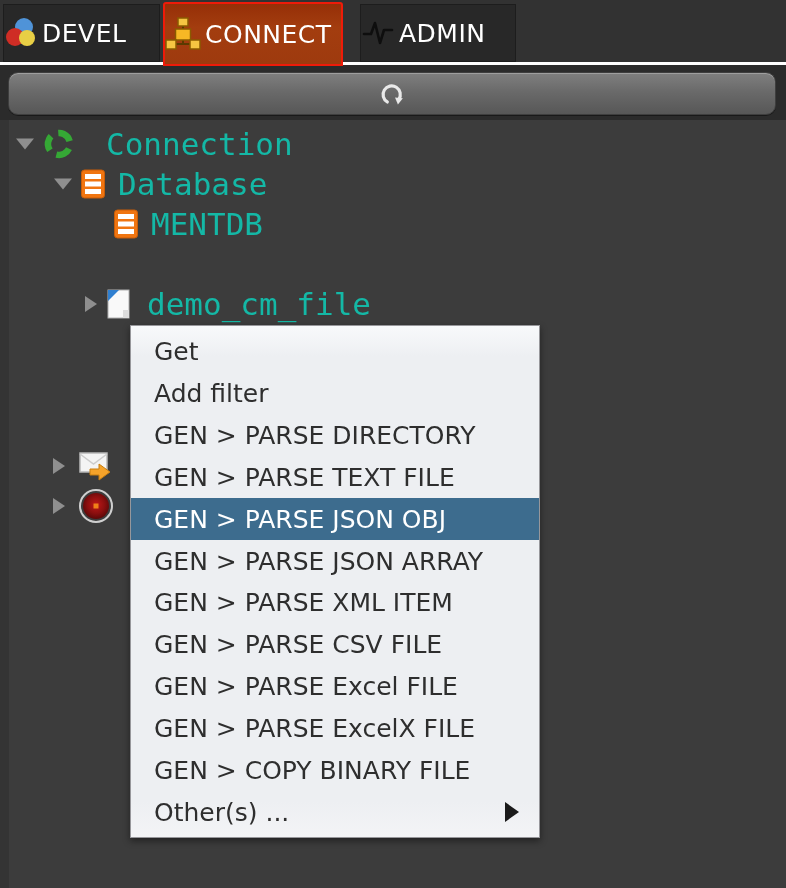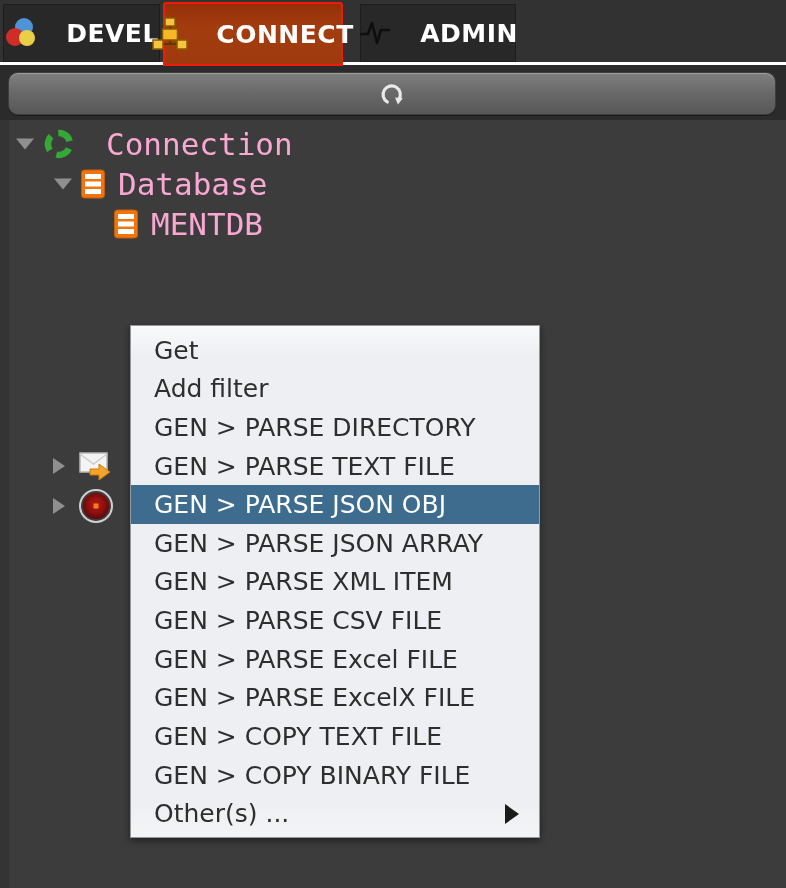--- a/index.html
+++ b/index.html
@@ -4,23 +4,23 @@
 <style>
   html,body{margin:0;padding:0;background:#3c3c3c;}
   .screen{
     position:relative;width:786px;height:888px;background:#3c3c3c;
     overflow:hidden;font-family:"DejaVu Sans",sans-serif;
   }
   
   .tabbar{position:absolute;left:0;top:0;width:786px;height:65px;background:#323232;}
   .tabbar::after{content:"";position:absolute;left:0;bottom:0;width:100%;height:3px;background:#ffffff;z-index:1;}
   .tab{
-    position:absolute;top:4px;height:58px;display:flex;align-items:center;justify-content:center;gap:28px;
+    position:absolute;top:4px;height:58px;display:flex;align-items:center;justify-content:flex-start;gap:4px;
     background:#282828;border:1px solid #1d1d1d;box-sizing:border-box;color:#fff;
-    font-size:25px;letter-spacing:0.5px;cursor:default;font-weight:bold;
+    font-size:25px;letter-spacing:0.5px;cursor:default;
   }
   .tab.selected{
     top:2px;height:64px;z-index:2;
     background:linear-gradient(#962f07,#a33d0f 40%,#9e3a0e);
     border:2px solid #ee1b09;border-radius:3px 3px 0 0;
   }
   .tab-icon{display:flex;align-items:center;}
   
   .toolbar{position:absolute;left:0;top:65px;width:786px;height:55px;background:#2b2b2b;}
   .refresh-btn{
@@ -33,21 +33,21 @@
   
   .tree{position:absolute;left:0;top:120px;width:786px;bottom:0;}
   .left-edge{position:absolute;left:0;top:0;width:9px;height:100%;background:#343434;}
   .tree-row{position:absolute;left:0;width:786px;height:40px;cursor:default;}
   .expander{position:absolute;top:50%;transform:translateY(-50%);width:0;height:0;cursor:pointer;}
   .expander.open{border-left:9px solid transparent;border-right:9px solid transparent;border-top:11px solid #8f8f8f;}
   .expander.closed{border-top:8px solid transparent;border-bottom:8px solid transparent;border-left:12px solid #8f8f8f;}
   .node-icon{position:absolute;top:50%;transform:translateY(-50%);display:flex;}
   .node-label{
     position:absolute;top:50%;transform:translateY(-50%);
-    font-family:"DejaVu Sans Mono",monospace;font-size:31px;color:#f9a8d4;white-space:pre;
+    font-family:"DejaVu Sans Mono",monospace;font-size:31px;color:#14b8a6;white-space:pre;
   }
   
   .context-menu{
     position:absolute;left:110px;top:325px;width:410px;height:513px;z-index:5;
     background:linear-gradient(#f8f9fb,#edeff2 6%,#edeff2 93%,#f3f4f6);
     border:1px solid #97979b;box-sizing:border-box;
     box-shadow:0 3px 7px rgba(0,0,0,0.45);
     display:flex;flex-direction:column;padding:5px 0 4px 0;margin-left:20px;
   }
   .menu-item{
@@ -147,20 +147,31 @@
           <rect x="1.5" y="2" width="23" height="28" rx="3" fill="#f07511" stroke="#c85d08" stroke-width="1"></rect>
           <rect x="5" y="6" width="16" height="5" fill="#ffffff"></rect>
           <rect x="5" y="13.5" width="16" height="5" fill="#ffffff"></rect>
           <rect x="5" y="21" width="16" height="5" fill="#ffffff"></rect>
         </svg>
       </span>
       <span class="node-label" style="left:151px;">MENTDB</span>
     </div>
 
 
+    <div class="tree-row" style="top:164px;">
+      <span class="expander closed" style="left:85px;"></span>
+      <span class="node-icon" style="left:106px;">
+        <svg width="26" height="32" viewBox="0 0 26 32">
+          <rect x="2" y="2" width="21" height="28" fill="#f9f9f9" stroke="#b0b0b0" stroke-width="1"></rect>
+          <rect x="17" y="22" width="6" height="8" fill="#dddddd"></rect>
+          <polygon points="2,2 13,2 2,13" fill="#2f7fd0"></polygon>
+        </svg>
+      </span>
+      <span class="node-label" style="left:147px;">demo_cm_file</span>
+    </div>
 
     <div class="tree-row" style="top:326px;">
       <span class="expander closed" style="left:53px;"></span>
       <span class="node-icon" style="left:77px;">
         <svg width="36" height="32" viewBox="0 0 36 32">
           <rect x="3" y="3" width="27" height="19" fill="#f4f4f4" stroke="#b8b8b8" stroke-width="1.5"></rect>
           <polyline points="3,4 16.5,14 30,4" fill="none" stroke="#cccccc" stroke-width="1.5"></polyline>
           <path d="M 13 19 L 22 19 L 22 14 L 33 22 L 22 30 L 22 25 L 13 25 Z" fill="#f5a32a" stroke="#c87f10" stroke-width="1"></path>
         </svg>
       </span>
@@ -189,21 +200,20 @@
     <div class="menu-item">Get</div>
     <div class="menu-item">Add filter</div>
     <div class="menu-item">GEN &gt; PARSE DIRECTORY</div>
     <div class="menu-item">GEN &gt; PARSE TEXT FILE</div>
     <div class="menu-item highlighted">GEN &gt; PARSE JSON OBJ</div>
     <div class="menu-item">GEN &gt; PARSE JSON ARRAY</div>
     <div class="menu-item">GEN &gt; PARSE XML ITEM</div>
     <div class="menu-item">GEN &gt; PARSE CSV FILE</div>
     <div class="menu-item">GEN &gt; PARSE Excel FILE</div>
     <div class="menu-item">GEN &gt; PARSE ExcelX FILE</div>
-    <div class="menu-item">GEN &gt; COPY TEXT FILE</div>
     <div class="menu-item">GEN &gt; COPY BINARY FILE</div>
     <div class="menu-item">
       <span>Other(s) ...</span>
       <span class="submenu-arrow"></span>
     </div>
   </div>
 
 </div>
 
 </body></html>

